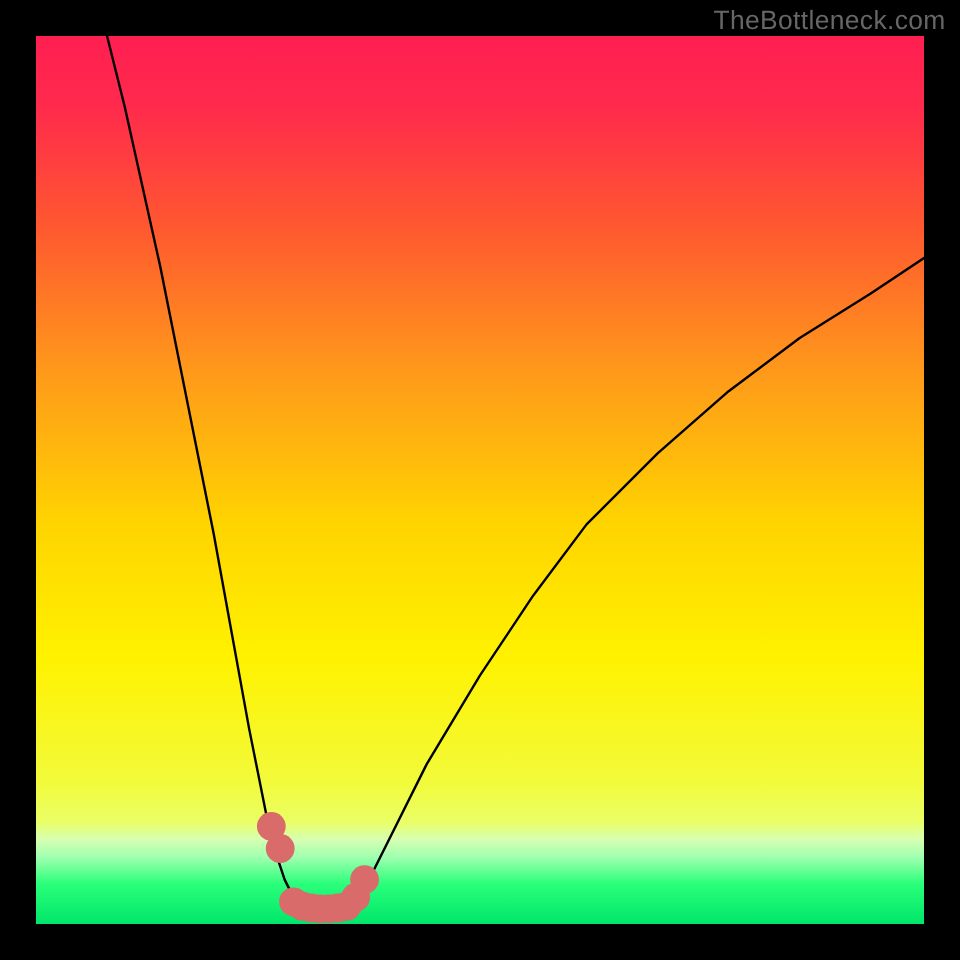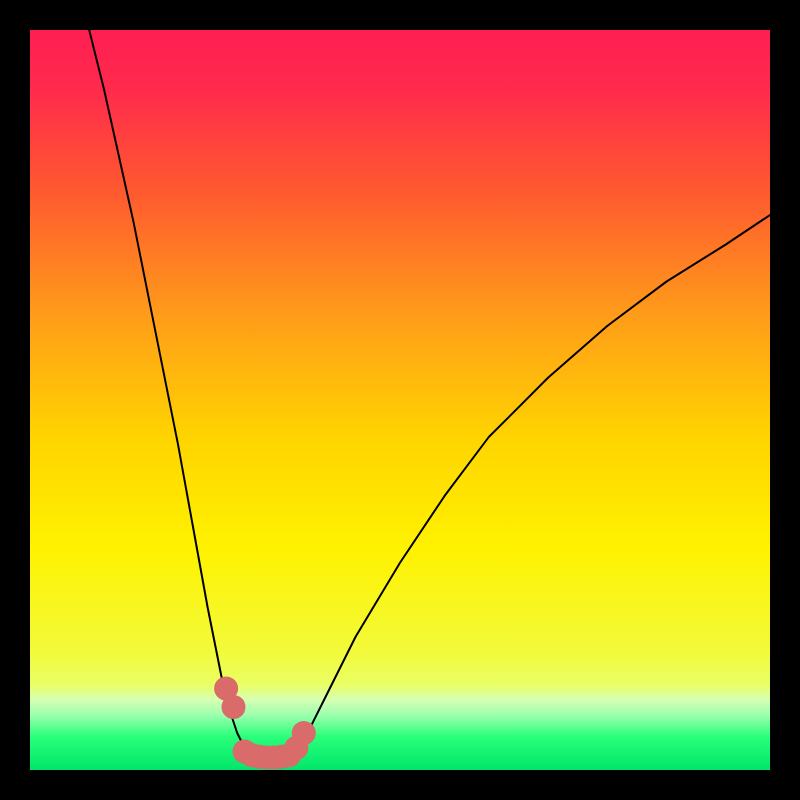--- a/index.html
+++ b/index.html
@@ -47,20 +47,21 @@
     font-family: Arial, Helvetica, sans-serif;
     font-size: 22px;
     color: #666666;
     letter-spacing: 0.3px;
   }
 </style>
 </head>
 <body>
 
 <div class="frame">
+  <div class="watermark">TheBottleneck.com</div>
 
   <div class="plot-area">
     <svg class="gradient" viewBox="0 0 740 740" preserveAspectRatio="none">
       <defs>
         <linearGradient id="bg" x1="0" y1="0" x2="0" y2="1">
             <stop offset="0.00%" stop-color="#ff1f52"></stop>
             <stop offset="8.00%" stop-color="#ff2a4c"></stop>
             <stop offset="22.00%" stop-color="#ff5a2f"></stop>
             <stop offset="38.00%" stop-color="#ff9a1a"></stop>
             <stop offset="55.00%" stop-color="#ffd400"></stop>

